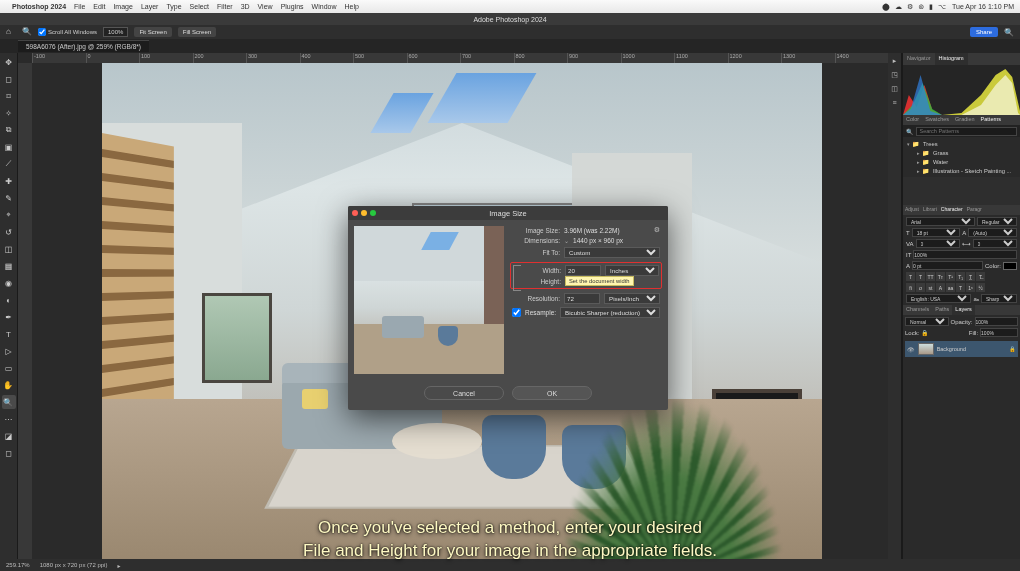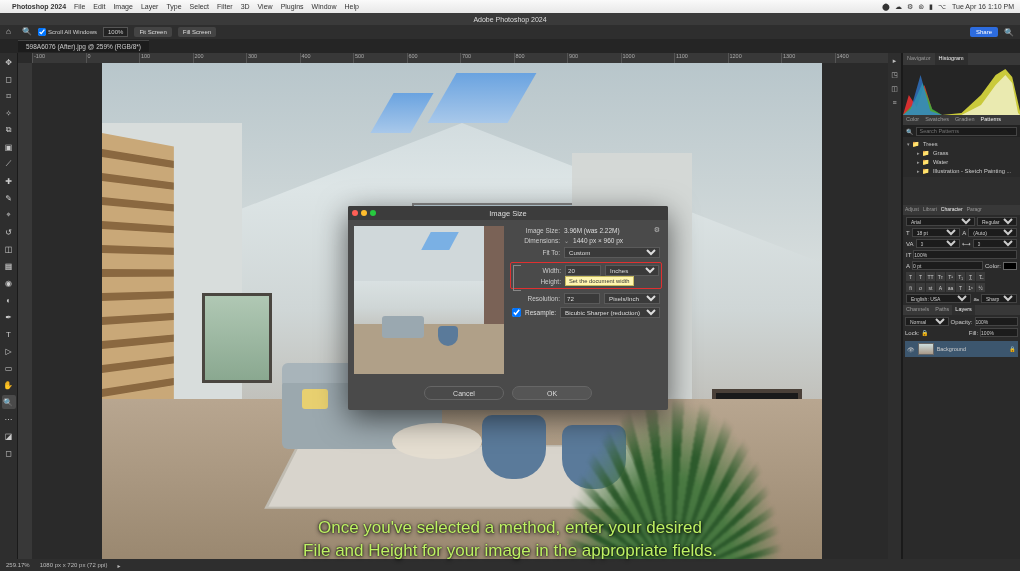--- a/index.html
+++ b/index.html
@@ -100,21 +100,21 @@
 .layer-row .eye { font-size: 6px; }
 .layer-row .thumb { width: 16px; height: 12px; background: linear-gradient(#cdd,#a98); border: 1px solid #666; }
 
 .collapsed-strip { width: 14px; background: #2e2e2e; border-right: 1px solid #1a1a1a; display: flex; flex-direction: column; align-items: center; padding-top: 4px; gap: 6px; }
 .collapsed-strip span { font-size: 7px; color: #bbb; }
 
 
 .statusbar { position: absolute; bottom: 0; left: 0; right: 0; height: 12px; background: #2e2e2e; display: flex; align-items: center; padding: 0 6px; font-size: 6px; color: #bbb; gap: 10px; }
 
 
-.caption { position: absolute; bottom: 8px; left: 50%; transform: translateX(-50%); color: #bef264; font-size: 17px; text-align: center; text-shadow: 0 1px 4px rgba(0,0,0,0.9), 0 0 2px #000; line-height: 1.35; font-weight: 400; pointer-events: none; }
+.caption { position: absolute; bottom: 8px; left: 50%; transform: translateX(-50%); color: #fef9c3; font-size: 17px; text-align: center; text-shadow: 0 1px 4px rgba(0,0,0,0.9), 0 0 2px #000; line-height: 1.35; font-weight: 400; pointer-events: none; }
 
 
 .dialog { position: absolute; top: 153px; left: 330px; width: 320px; background: #4a4a4a; border-radius: 2px; box-shadow: 0 8px 30px rgba(0,0,0,0.6); color: #ddd; font-size: 7px; overflow: hidden; }
 .dialog-title { height: 14px; background: #3c3c3c; display: flex; align-items: center; padding: 0 4px; position: relative; }
 .dialog-title .dots { display: flex; gap: 3px; }
 .dialog-title .dot { width: 6px; height: 6px; border-radius: 50%; }
 .dialog-title .dot.r { background: #ff5f56; }
 .dialog-title .dot.y { background: #ffbd2e; }
 .dialog-title .dot.g { background: #27c93f; }
 .dialog-title .title-text { position: absolute; left: 50%; transform: translateX(-50%); font-size: 7.5px; color: #ddd; }

